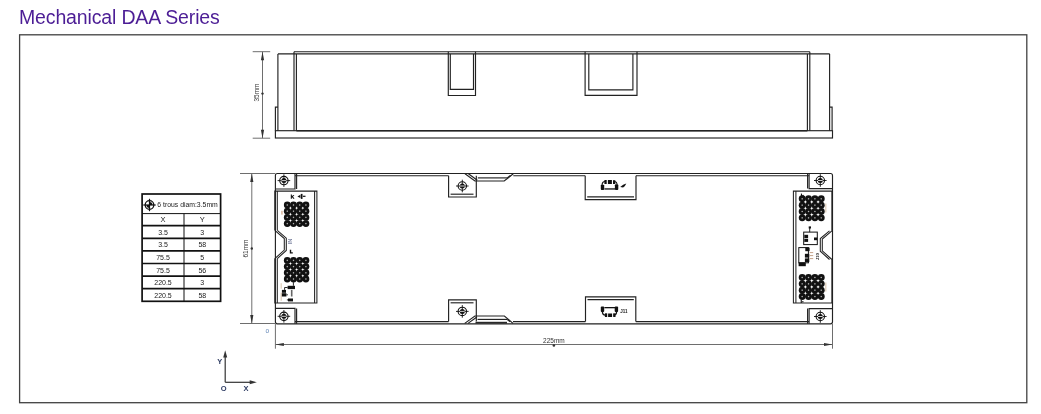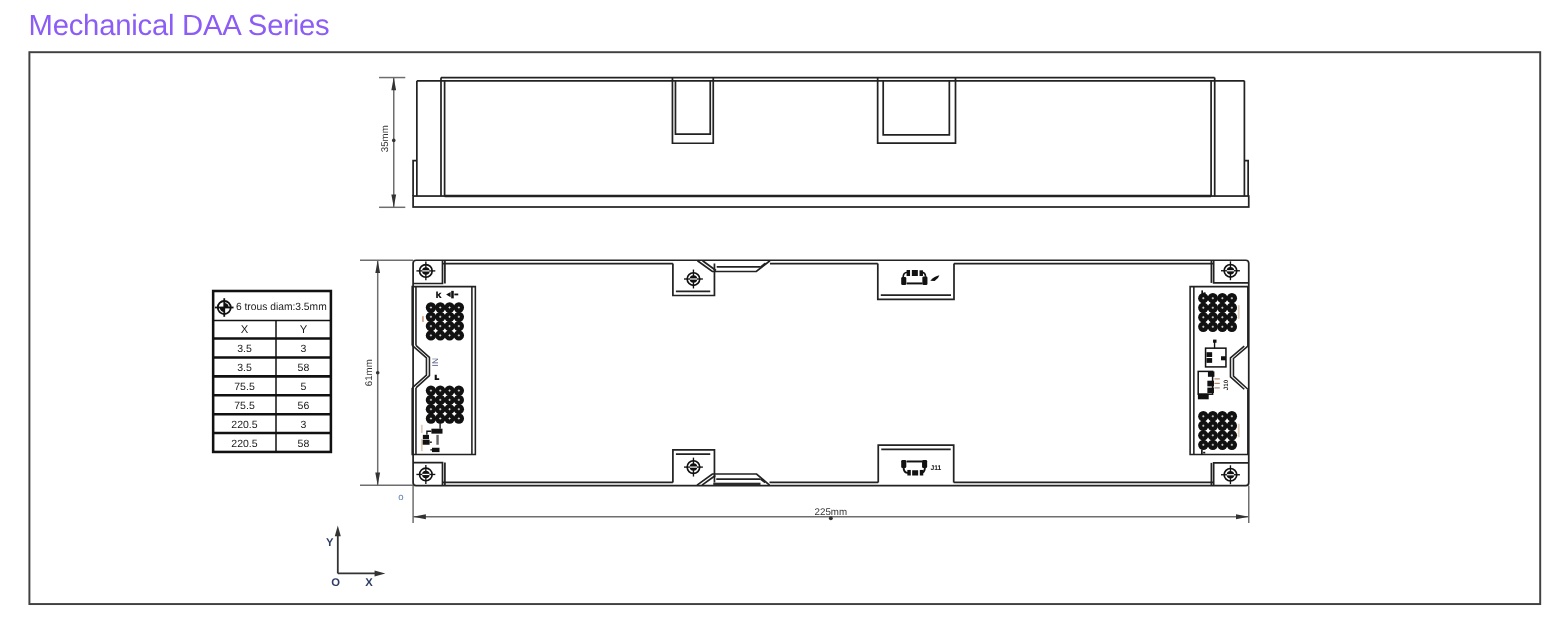--- a/index.html
+++ b/index.html
@@ -1,17 +1,17 @@
 <!DOCTYPE html>
 <html><head>
 <meta charset="utf-8">
 <style>
   html,body{margin:0;padding:0;background:#ffffff;width:1041px;height:414px;overflow:hidden;}
   body{font-family:"Liberation Sans",sans-serif;}
-  #title{position:absolute;left:19px;top:6px;font-size:19.5px;color:#8b5cf6;letter-spacing:-0.15px;}
+  #title{position:absolute;left:19px;top:6px;font-size:19.5px;color:#4c1d95;letter-spacing:-0.15px;}
   svg{position:absolute;left:0;top:0;}
   text{font-family:"Liberation Sans",sans-serif;}
 </style>
 </head>
 <body>
 <div id="title">Mechanical DAA Series</div>
 <svg width="1041" height="414" viewBox="0 0 1041 414">
 
   <rect x="19.6" y="34.8" width="1007.2" height="367.9" fill="none" stroke="#414141" stroke-width="1.3"></rect>
 

